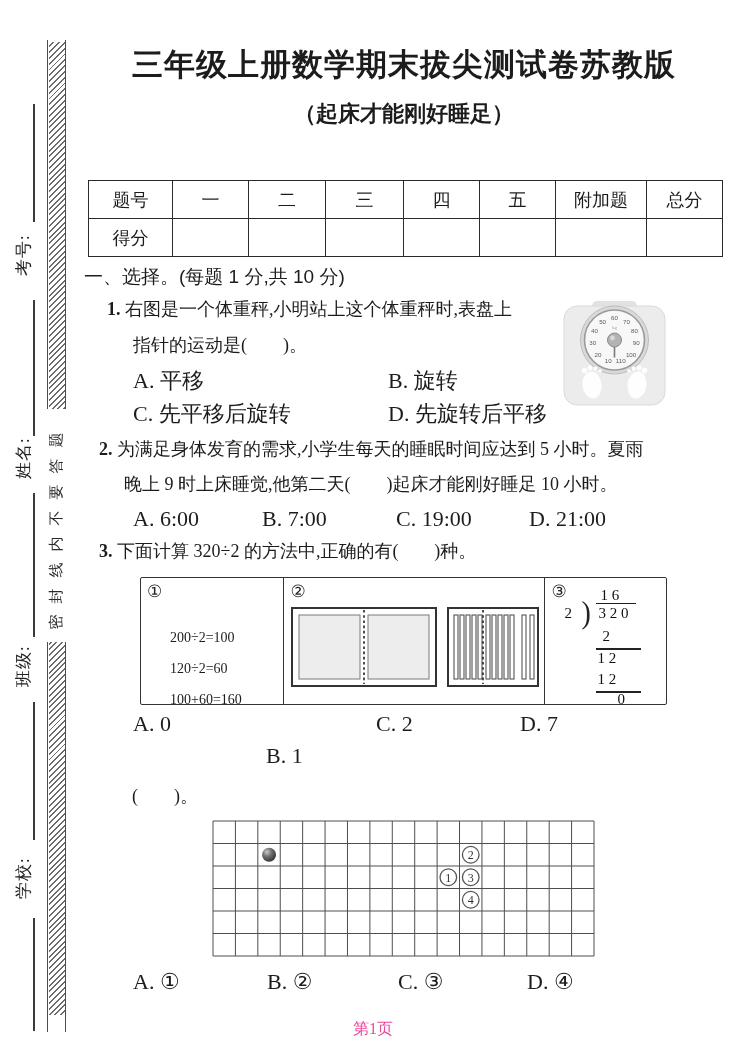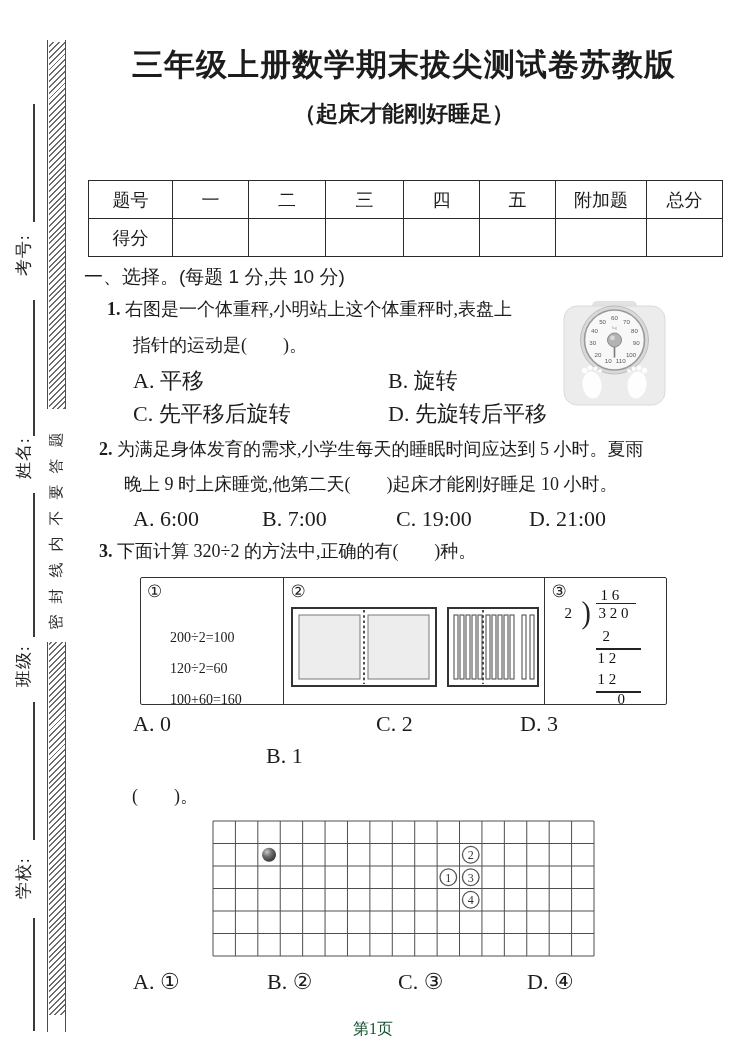--- a/index.html
+++ b/index.html
@@ -66,21 +66,21 @@
   .dv-sor    { left:15px; top:27px; }
   .dv-brak   { left:32px; top:19px; font-size:28px; font-weight:400; transform:scaleY(1.12); color:#222; }
   .dv-dend   { left:47px; top:25px; border-top:1.6px solid #222; padding:1px 8px 0 2px; }
   .dv-s1     { left:53px; top:50px; }
   .dv-r1     { position:absolute; left:47px; top:70px; width:45px; height:1.6px; background:#222; }
   .dv-s2     { left:48px; top:72px; }
   .dv-s3     { left:48px; top:93px; }
   .dv-r2     { position:absolute; left:47px; top:113px; width:45px; height:1.6px; background:#222; }
   .dv-s4     { left:68px; top:113px; }
   
-  .footer { position:absolute; left:0; top:1019px; width:746px; text-align:center; font-size:16px; color:#14532d; }
+  .footer { position:absolute; left:0; top:1019px; width:746px; text-align:center; font-size:16px; color:#ec4899; }
 </style>
 </head>
 <body>
 
 <div class="page">
 
   <div class="write-line" style="top:104px;height:118px;"></div>
   <div class="side-label" style="top:245px;">考号:</div>
   <div class="write-line" style="top:300px;height:136px;"></div>
   <div class="side-label" style="top:448px;">姓名:</div>
@@ -237,21 +237,21 @@
         <span class="dv-s3">1 2</span>
         <div class="dv-r2"></div>
         <span class="dv-s4">0</span>
       </div>
     </div>
   </div>
 
   <span class="opt" style="left:133px;top:711px;">A. 0</span>
   <span class="opt" style="left:266px;top:711px;margin-top:32px;">B. 1</span>
   <span class="opt" style="left:376px;top:711px;">C. 2</span>
-  <span class="opt" style="left:520px;top:711px;">D. 3</span>
+  <span class="opt" style="left:520px;top:711px;">D. 7</span>
 
   <div class="qline" style="left:132px;top:784px;">(　　)。</div>
 
   <svg style="position:absolute;left:212px;top:820px;" width="383" height="137" viewBox="-1 -1 383 137">
     <defs>
       <radialGradient id="ballGrad" cx="0.35" cy="0.3" r="0.85">
         <stop offset="0" stop-color="#c9c9c9"></stop>
           <stop offset="0.4" stop-color="#6f6f6f"></stop>
           <stop offset="1" stop-color="#222"></stop>
       </radialGradient>

